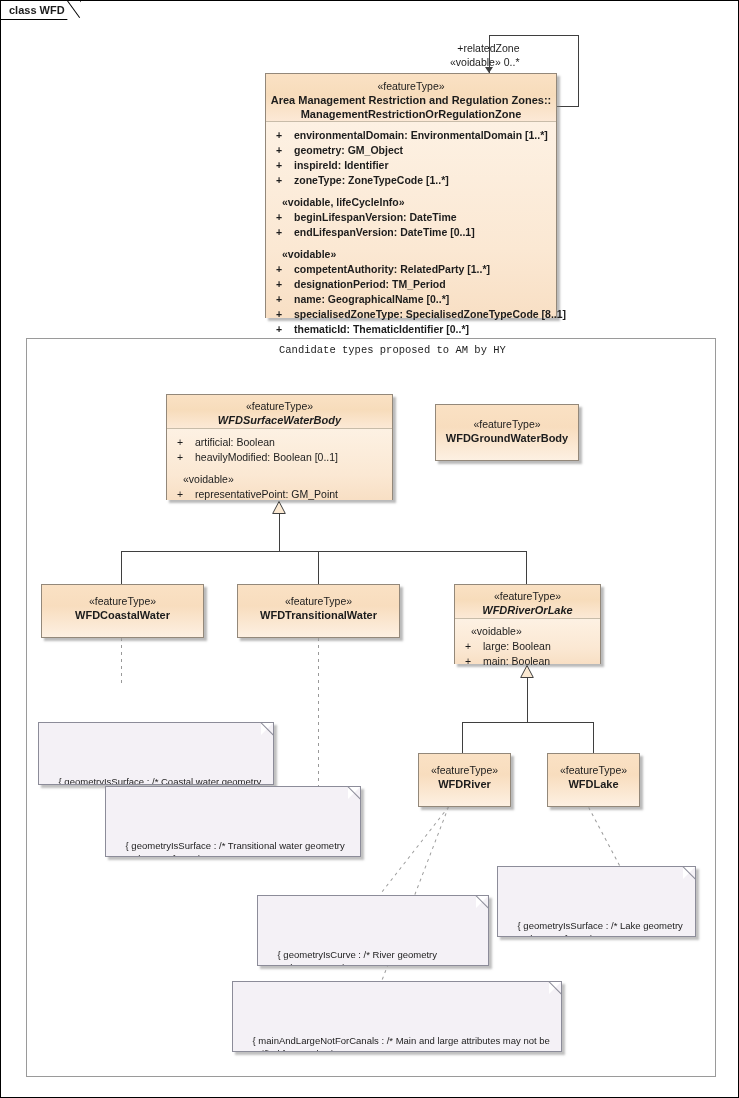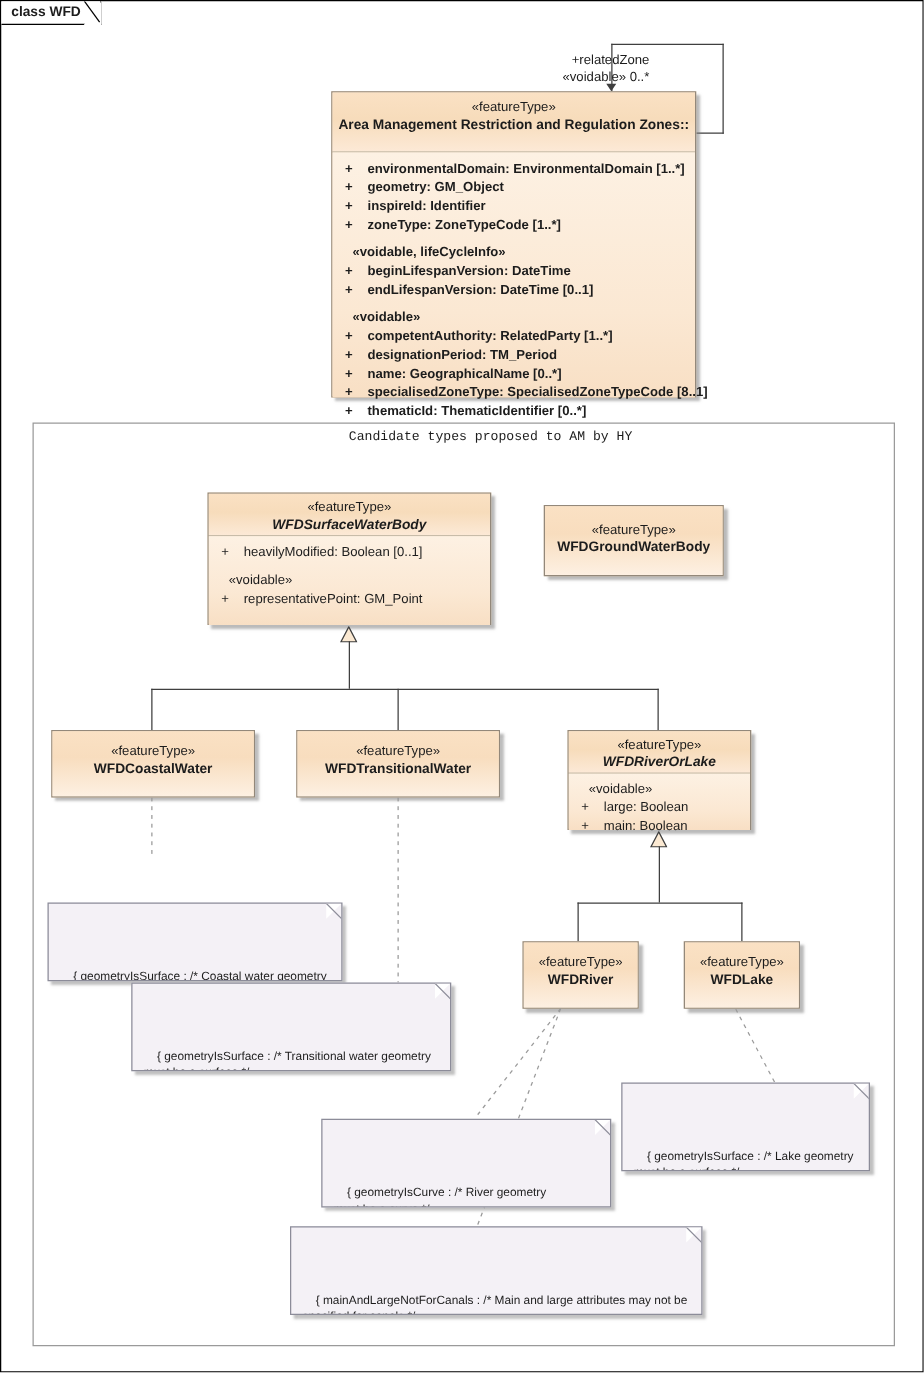--- a/index.html
+++ b/index.html
@@ -256,20 +256,21 @@
 
   <div class="assoc-label" style="left:449px; top:40px;text-align:right;">
     <div>+relatedZone</div>
     <div>«voidable» 0..*</div>
   </div>
 
   <div class="umlbox" style="left:264px; top:72px; width:292px; height:245px;">
     <div class="hdr" style="height:48px; padding-top:6px;">
       <div class="stereo">«featureType»</div>
       <div class="clsname wrap">Area Management Restriction and Regulation Zones::</div>
+      <div class="clsname wrap">ManagementRestrictionOrRegulationZone</div>
     </div>
     <div class="body" style="height:196px;font-weight:bold;">
       <div class="attr"><span class="vis">+</span><span>environmentalDomain: EnvironmentalDomain [1..*]</span></div>
       <div class="attr"><span class="vis">+</span><span>geometry: GM_Object</span></div>
       <div class="attr"><span class="vis">+</span><span>inspireId: Identifier</span></div>
       <div class="attr"><span class="vis">+</span><span>zoneType: ZoneTypeCode [1..*]</span></div>
 
       <div class="group">«voidable, lifeCycleInfo»</div>
       <div class="attr"><span class="vis">+</span><span>beginLifespanVersion: DateTime</span></div>
       <div class="attr"><span class="vis">+</span><span>endLifespanVersion: DateTime [0..1]</span></div>
@@ -285,20 +286,21 @@
 
   <div class="frame" style="left:25px; top:337px; width:690px; height:739px;"></div>
   <div class="frame-label" style="left:278px; top:343px;font-family:Liberation Mono, monospace;">Candidate types proposed to AM by HY</div>
 
   <div class="umlbox" style="left:165px; top:393px; width:227px; height:106px;">
     <div class="hdr" style="height:34px;">
       <div class="stereo">«featureType»</div>
       <div class="clsname abstract">WFDSurfaceWaterBody</div>
     </div>
     <div class="body" style="height:71px;">
+      <div class="attr"><span class="vis">+</span><span>artificial: Boolean</span></div>
       <div class="attr"><span class="vis">+</span><span>heavilyModified: Boolean [0..1]</span></div>
       <div class="group">«voidable»</div>
       <div class="attr"><span class="vis">+</span><span>representativePoint: GM_Point</span></div>
     </div>
   </div>
 
   <div class="umlbox nocompart" style="left:434px; top:403px; width:144px; height:57px;">
     <div class="hdr" style="padding-top:13px;">
       <div class="stereo">«featureType»</div>
       <div class="clsname">WFDGroundWaterBody</div>

